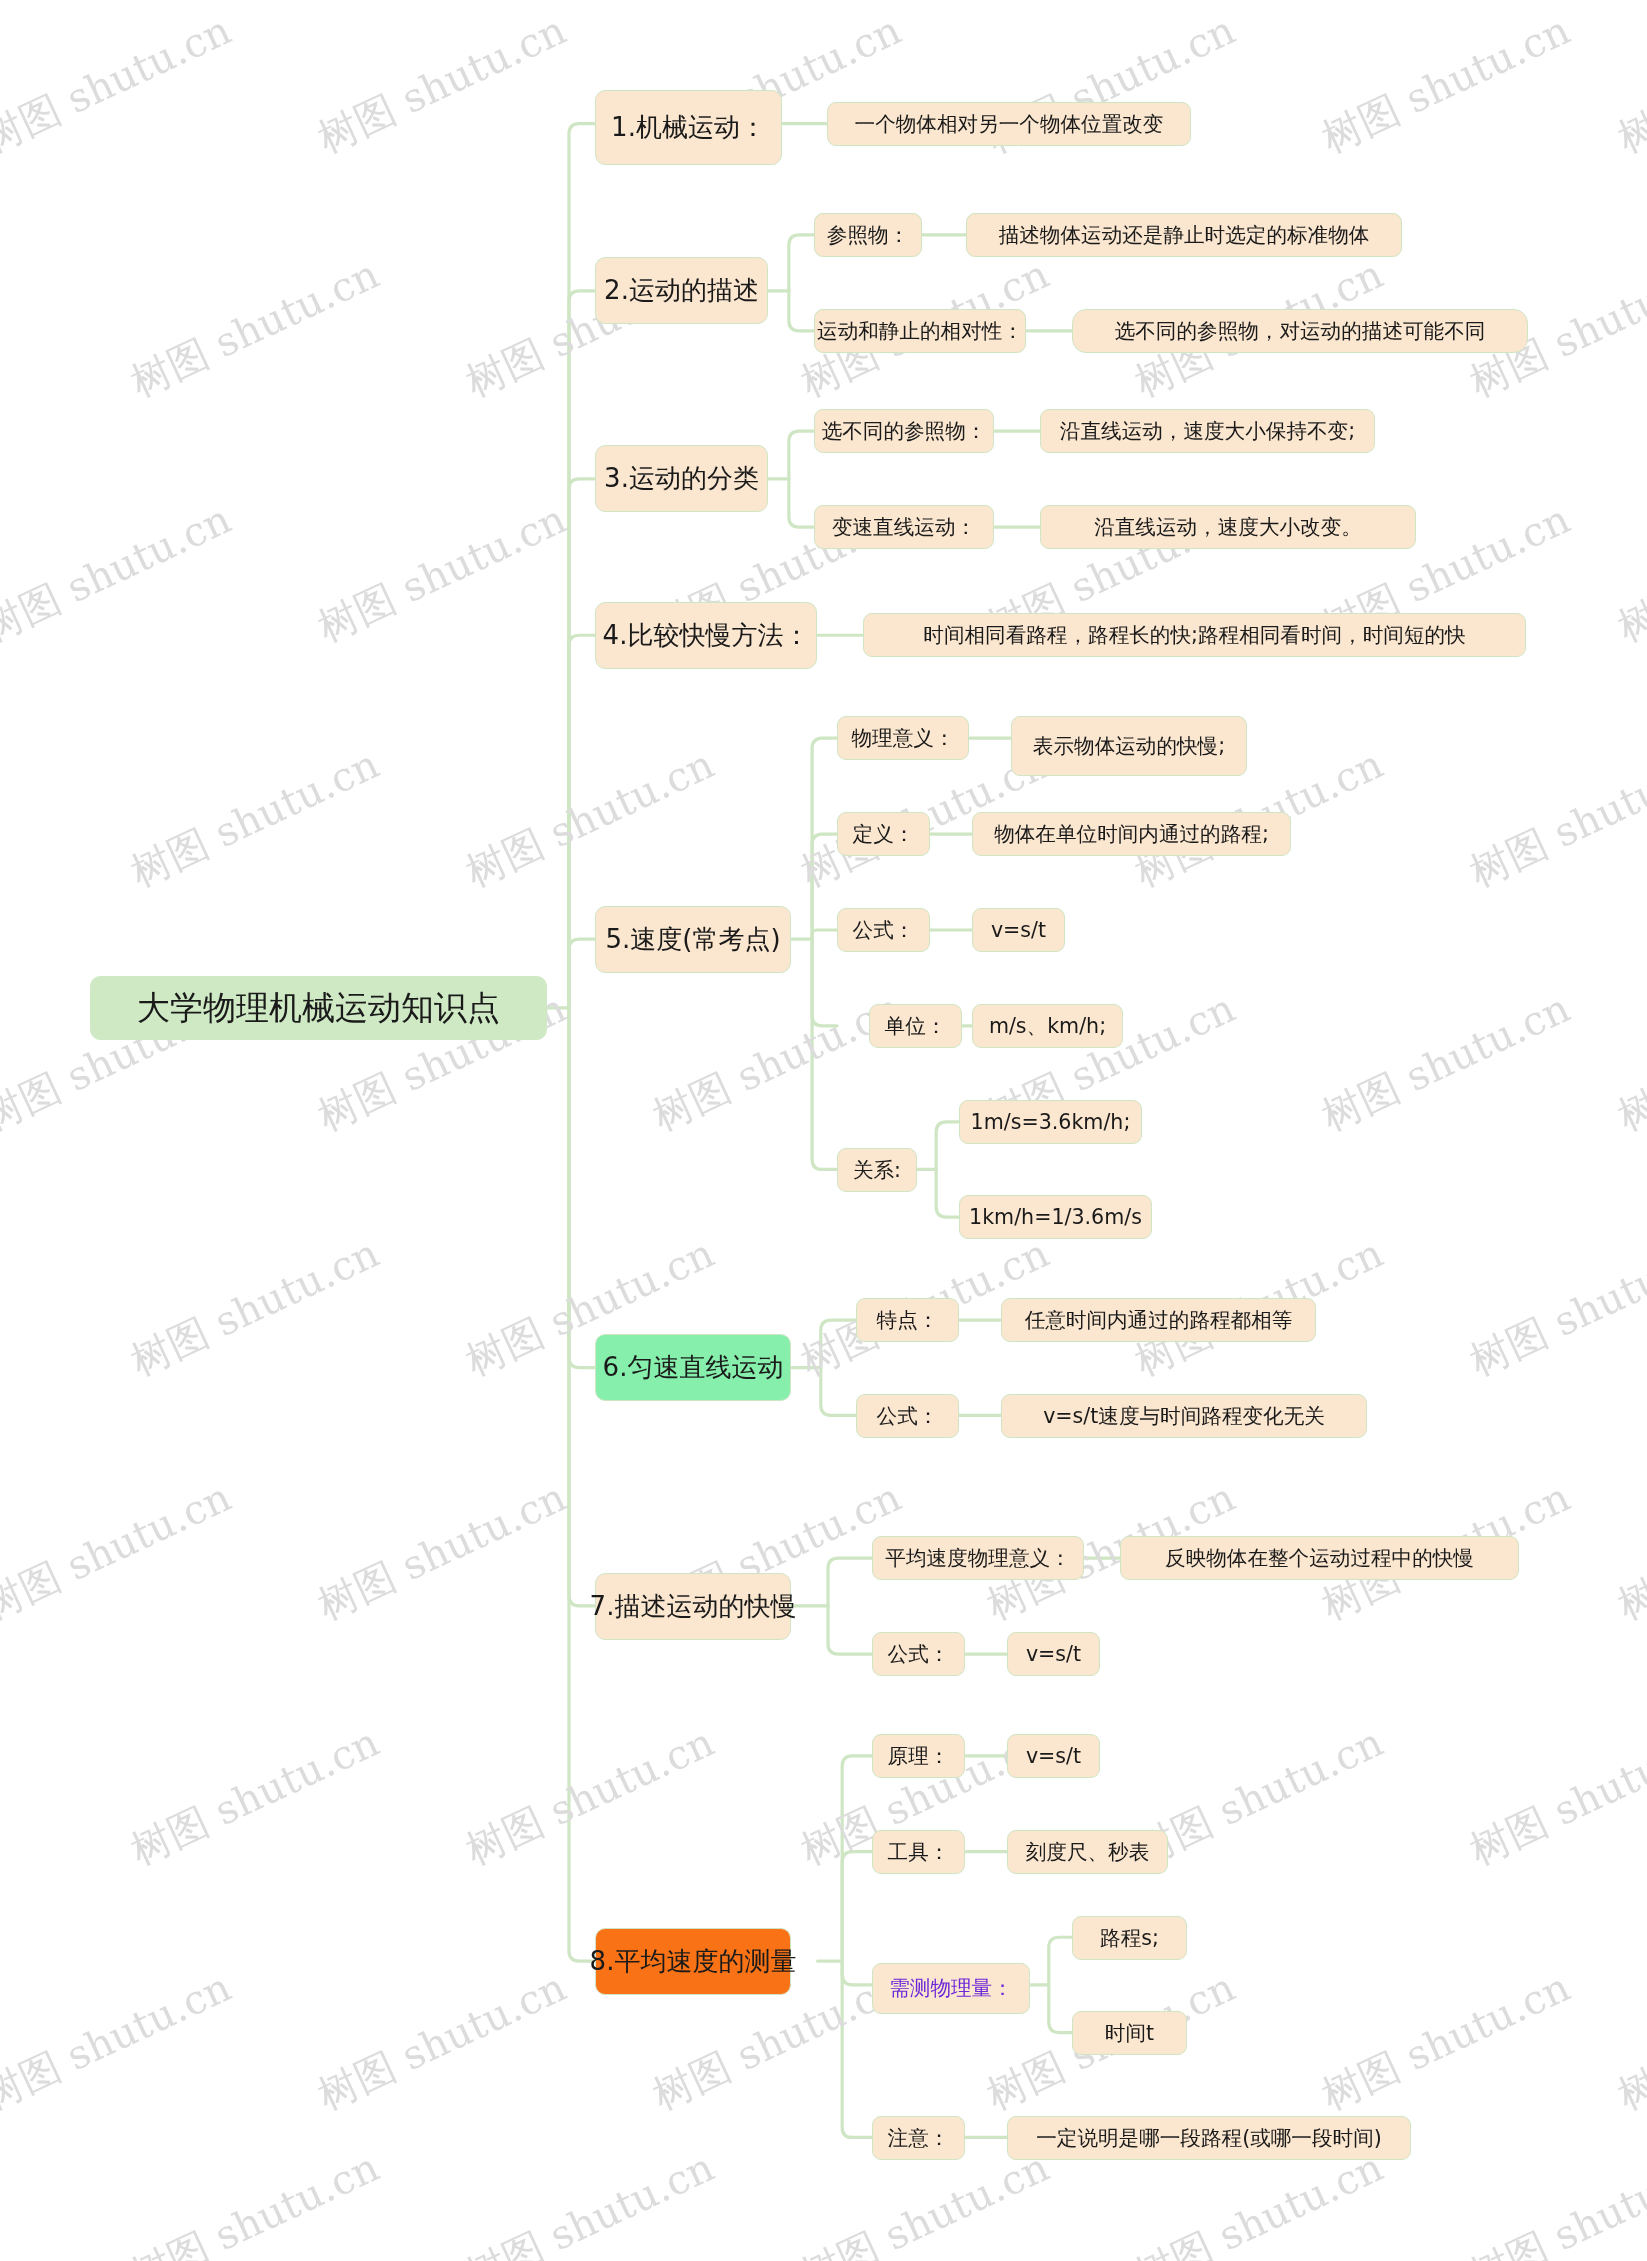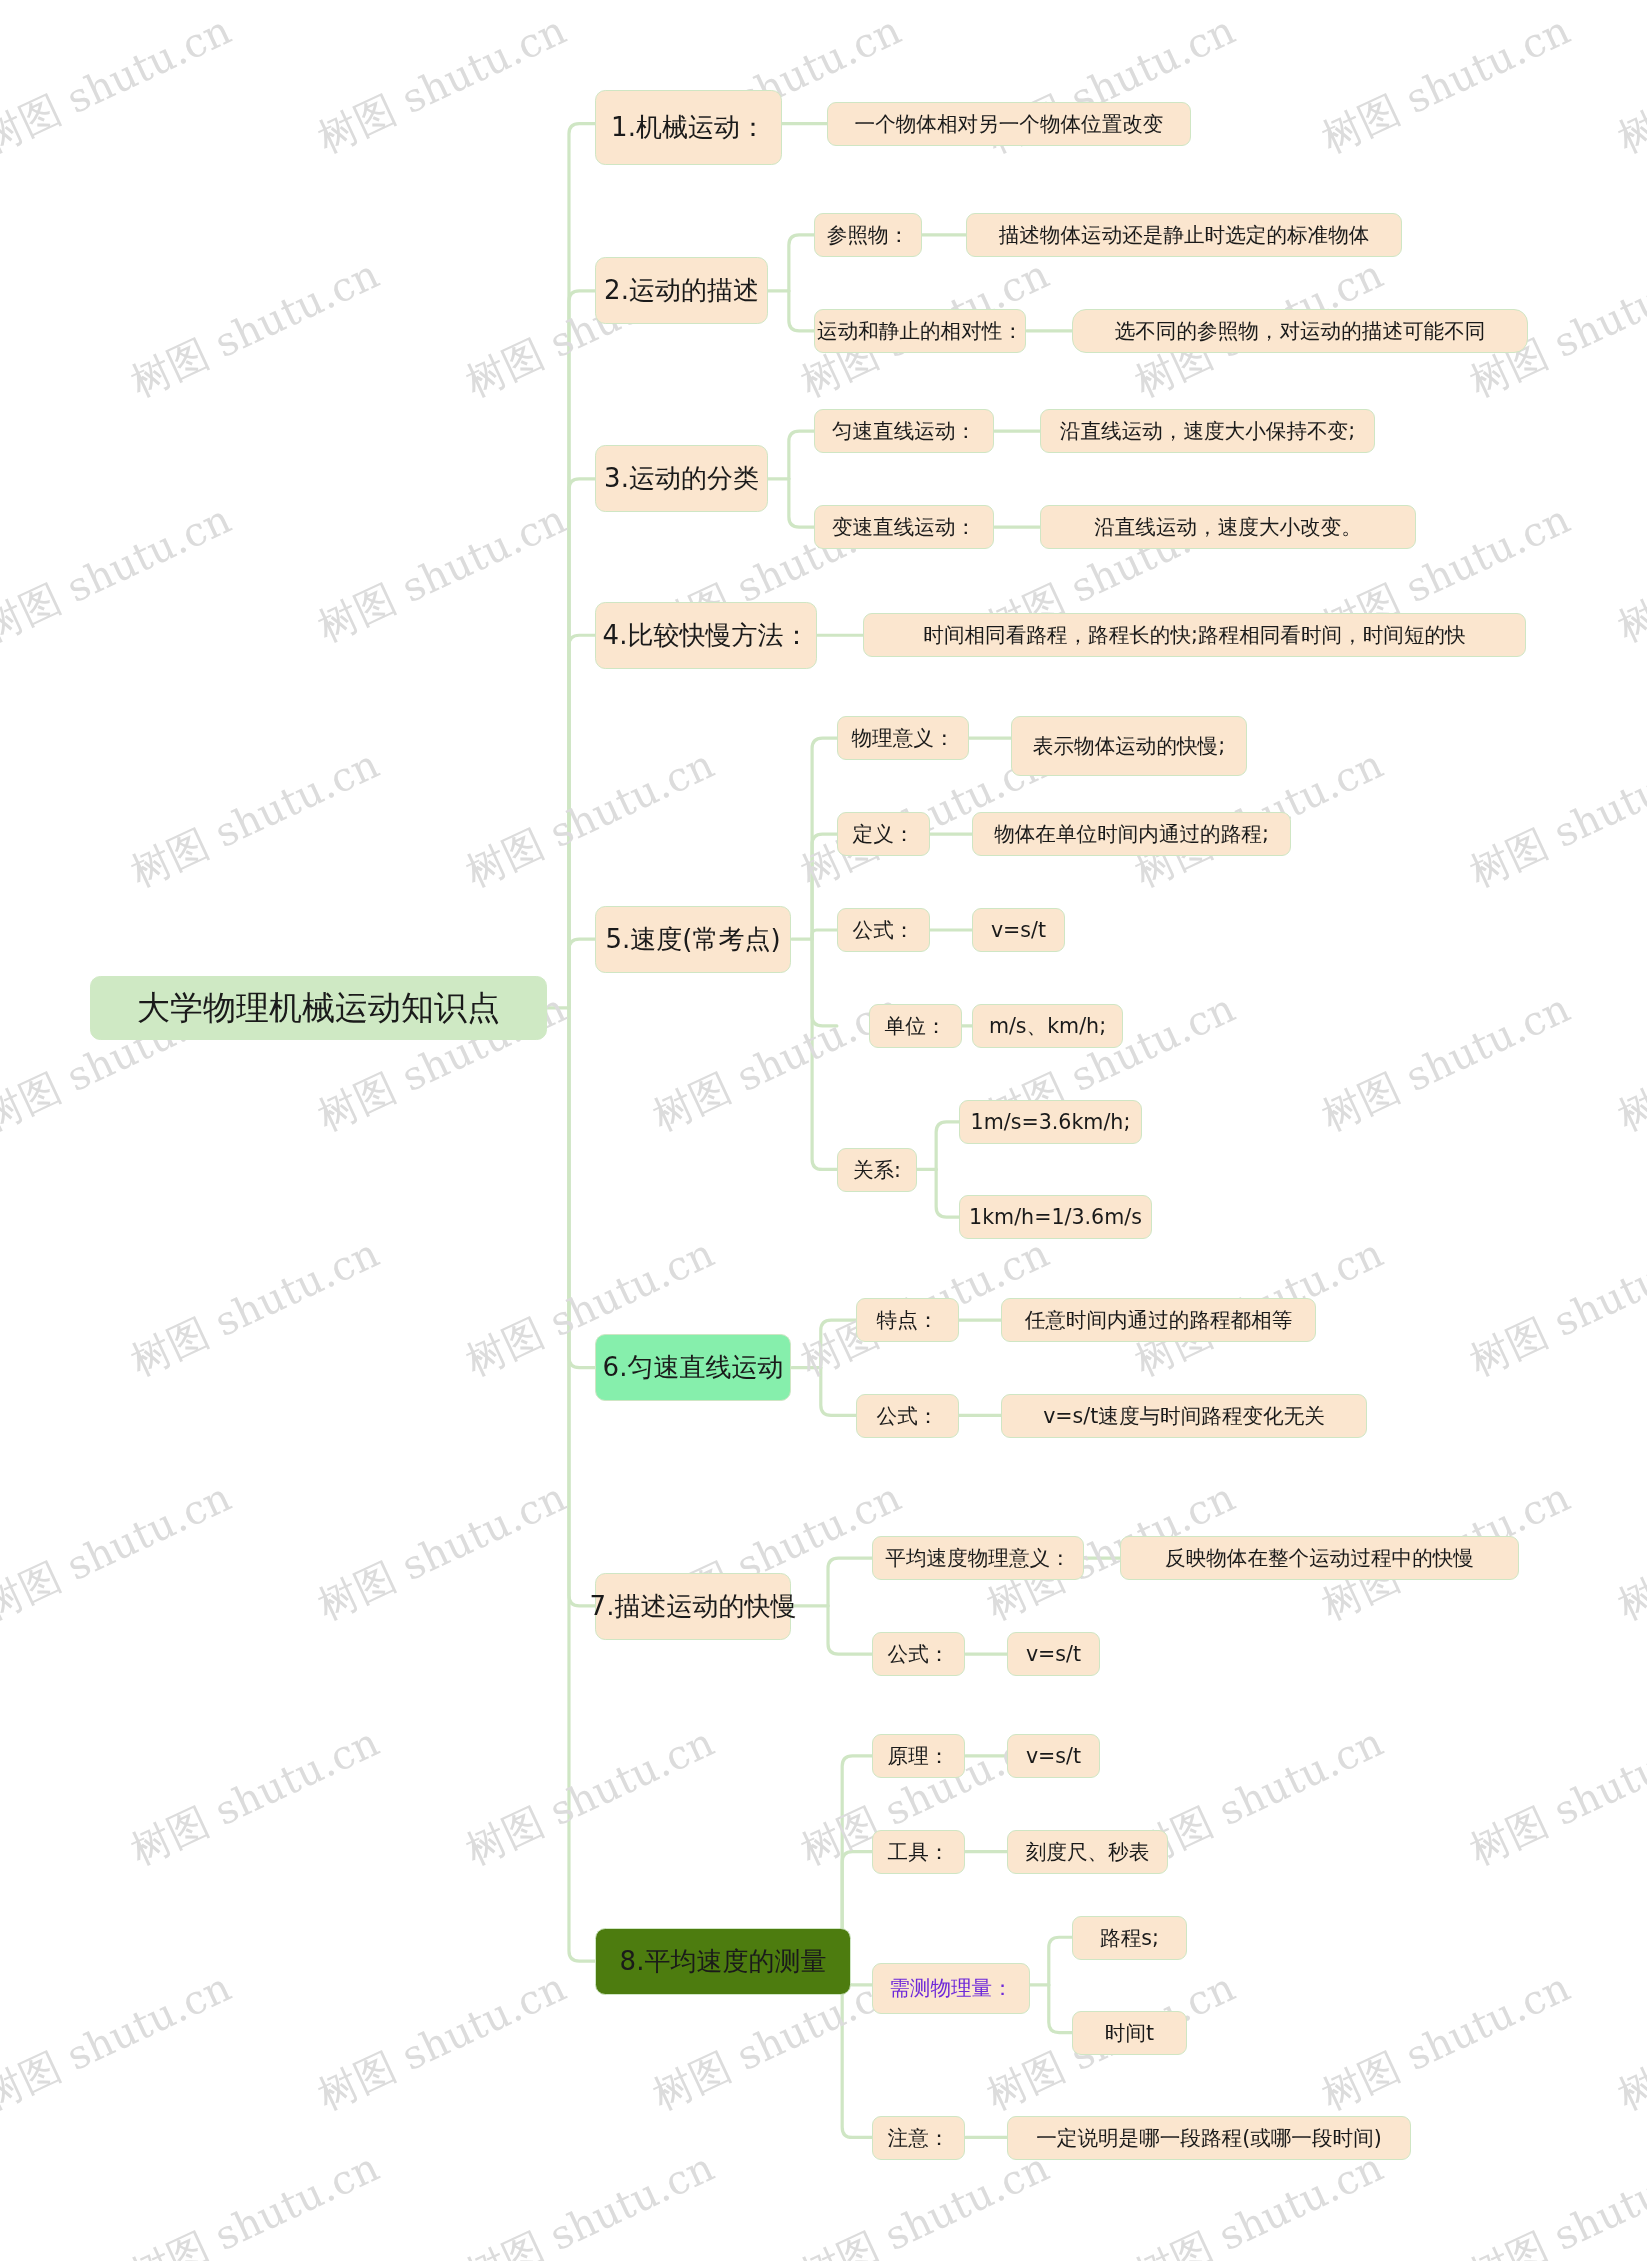--- a/index.html
+++ b/index.html
@@ -190,21 +190,21 @@
       <div class="node l2" style="left: 814px; top: 309px; width: 212px; height: 44px; background: rgb(251, 230, 207); border-color: rgb(207, 230, 196); color: rgb(26, 26, 26);">
         <span>运动和静止的相对性：</span>
       </div>
       <div class="node l3" style="left: 1072px; top: 309px; width: 456px; height: 44px; background: rgb(251, 230, 207); border-color: rgb(207, 230, 196); color: rgb(26, 26, 26); border-radius: 14px;">
         <span>选不同的参照物，对运动的描述可能不同</span>
       </div>
       <div class="node l1" style="left: 595px; top: 445px; width: 173px; height: 67px; background: rgb(251, 230, 207); border-color: rgb(207, 230, 196); color: rgb(26, 26, 26);">
         <span>3.运动的分类</span>
       </div>
       <div class="node l2" style="left: 814px; top: 409px; width: 180px; height: 44px; background: rgb(251, 230, 207); border-color: rgb(207, 230, 196); color: rgb(26, 26, 26);">
-        <span>匀速直线运动：</span>
+        <span>选不同的参照物：</span>
       </div>
       <div class="node l3" style="left: 1040px; top: 409px; width: 335px; height: 44px; background: rgb(251, 230, 207); border-color: rgb(207, 230, 196); color: rgb(26, 26, 26);">
         <span>沿直线运动，速度大小保持不变;</span>
       </div>
       <div class="node l2" style="left: 814px; top: 505px; width: 180px; height: 44px; background: rgb(251, 230, 207); border-color: rgb(207, 230, 196); color: rgb(26, 26, 26);">
         <span>变速直线运动：</span>
       </div>
       <div class="node l3" style="left: 1040px; top: 505px; width: 376px; height: 44px; background: rgb(251, 230, 207); border-color: rgb(207, 230, 196); color: rgb(26, 26, 26);">
         <span>沿直线运动，速度大小改变。</span>
       </div>
@@ -273,21 +273,21 @@
       </div>
       <div class="node l3" style="left: 1120px; top: 1536px; width: 399px; height: 44px; background: rgb(251, 230, 207); border-color: rgb(207, 230, 196); color: rgb(26, 26, 26);">
         <span>反映物体在整个运动过程中的快慢</span>
       </div>
       <div class="node l2" style="left: 872px; top: 1632px; width: 93px; height: 44px; background: rgb(251, 230, 207); border-color: rgb(207, 230, 196); color: rgb(26, 26, 26);">
         <span>公式：</span>
       </div>
       <div class="node l3" style="left: 1007px; top: 1632px; width: 93px; height: 44px; background: rgb(251, 230, 207); border-color: rgb(207, 230, 196); color: rgb(26, 26, 26);">
         <span>v=s/t</span>
       </div>
-      <div class="node l1" style="left: 595px; top: 1928px; width: 256px; height: 67px; background: #4d7c0f; border-color: rgb(207, 230, 196); color: rgb(26, 26, 26);">
+      <div class="node l1" style="left: 595px; top: 1928px; width: 196px; height: 67px; background: #f97316; border-color: rgb(207, 230, 196); color: rgb(26, 26, 26);">
         <span>8.平均速度的测量</span>
       </div>
       <div class="node l2" style="left: 872px; top: 1734px; width: 93px; height: 44px; background: rgb(251, 230, 207); border-color: rgb(207, 230, 196); color: rgb(26, 26, 26);">
         <span>原理：</span>
       </div>
       <div class="node l3" style="left: 1007px; top: 1734px; width: 93px; height: 44px; background: rgb(251, 230, 207); border-color: rgb(207, 230, 196); color: rgb(26, 26, 26);">
         <span>v=s/t</span>
       </div>
       <div class="node l2" style="left: 872px; top: 1830px; width: 93px; height: 44px; background: rgb(251, 230, 207); border-color: rgb(207, 230, 196); color: rgb(26, 26, 26);">
         <span>工具：</span>

